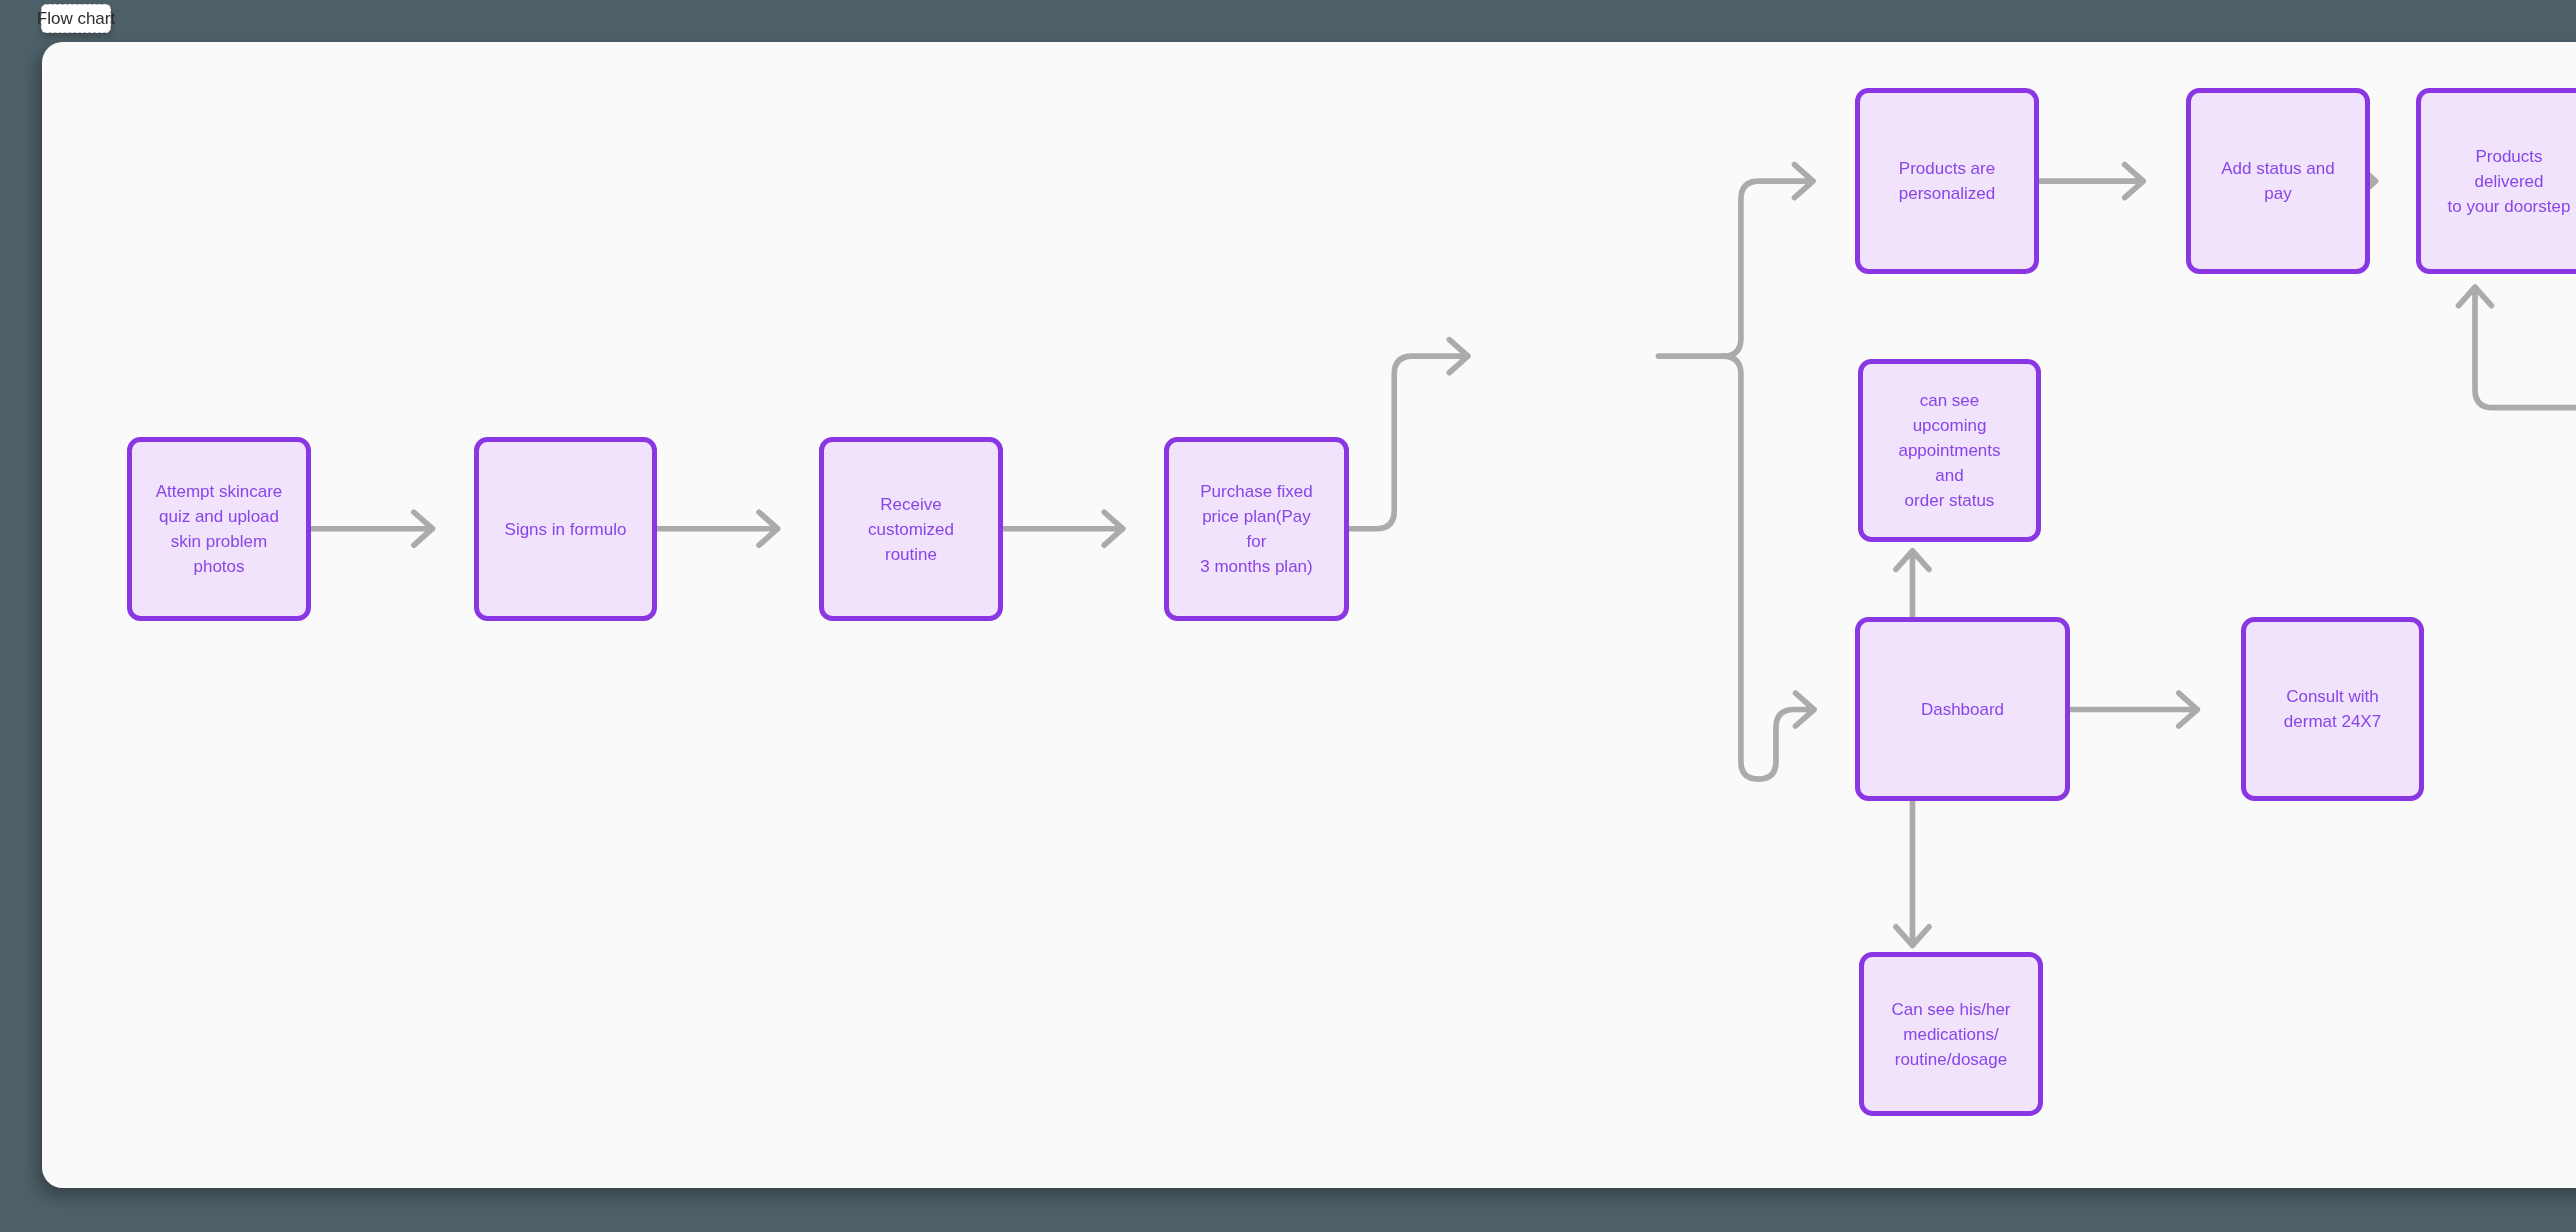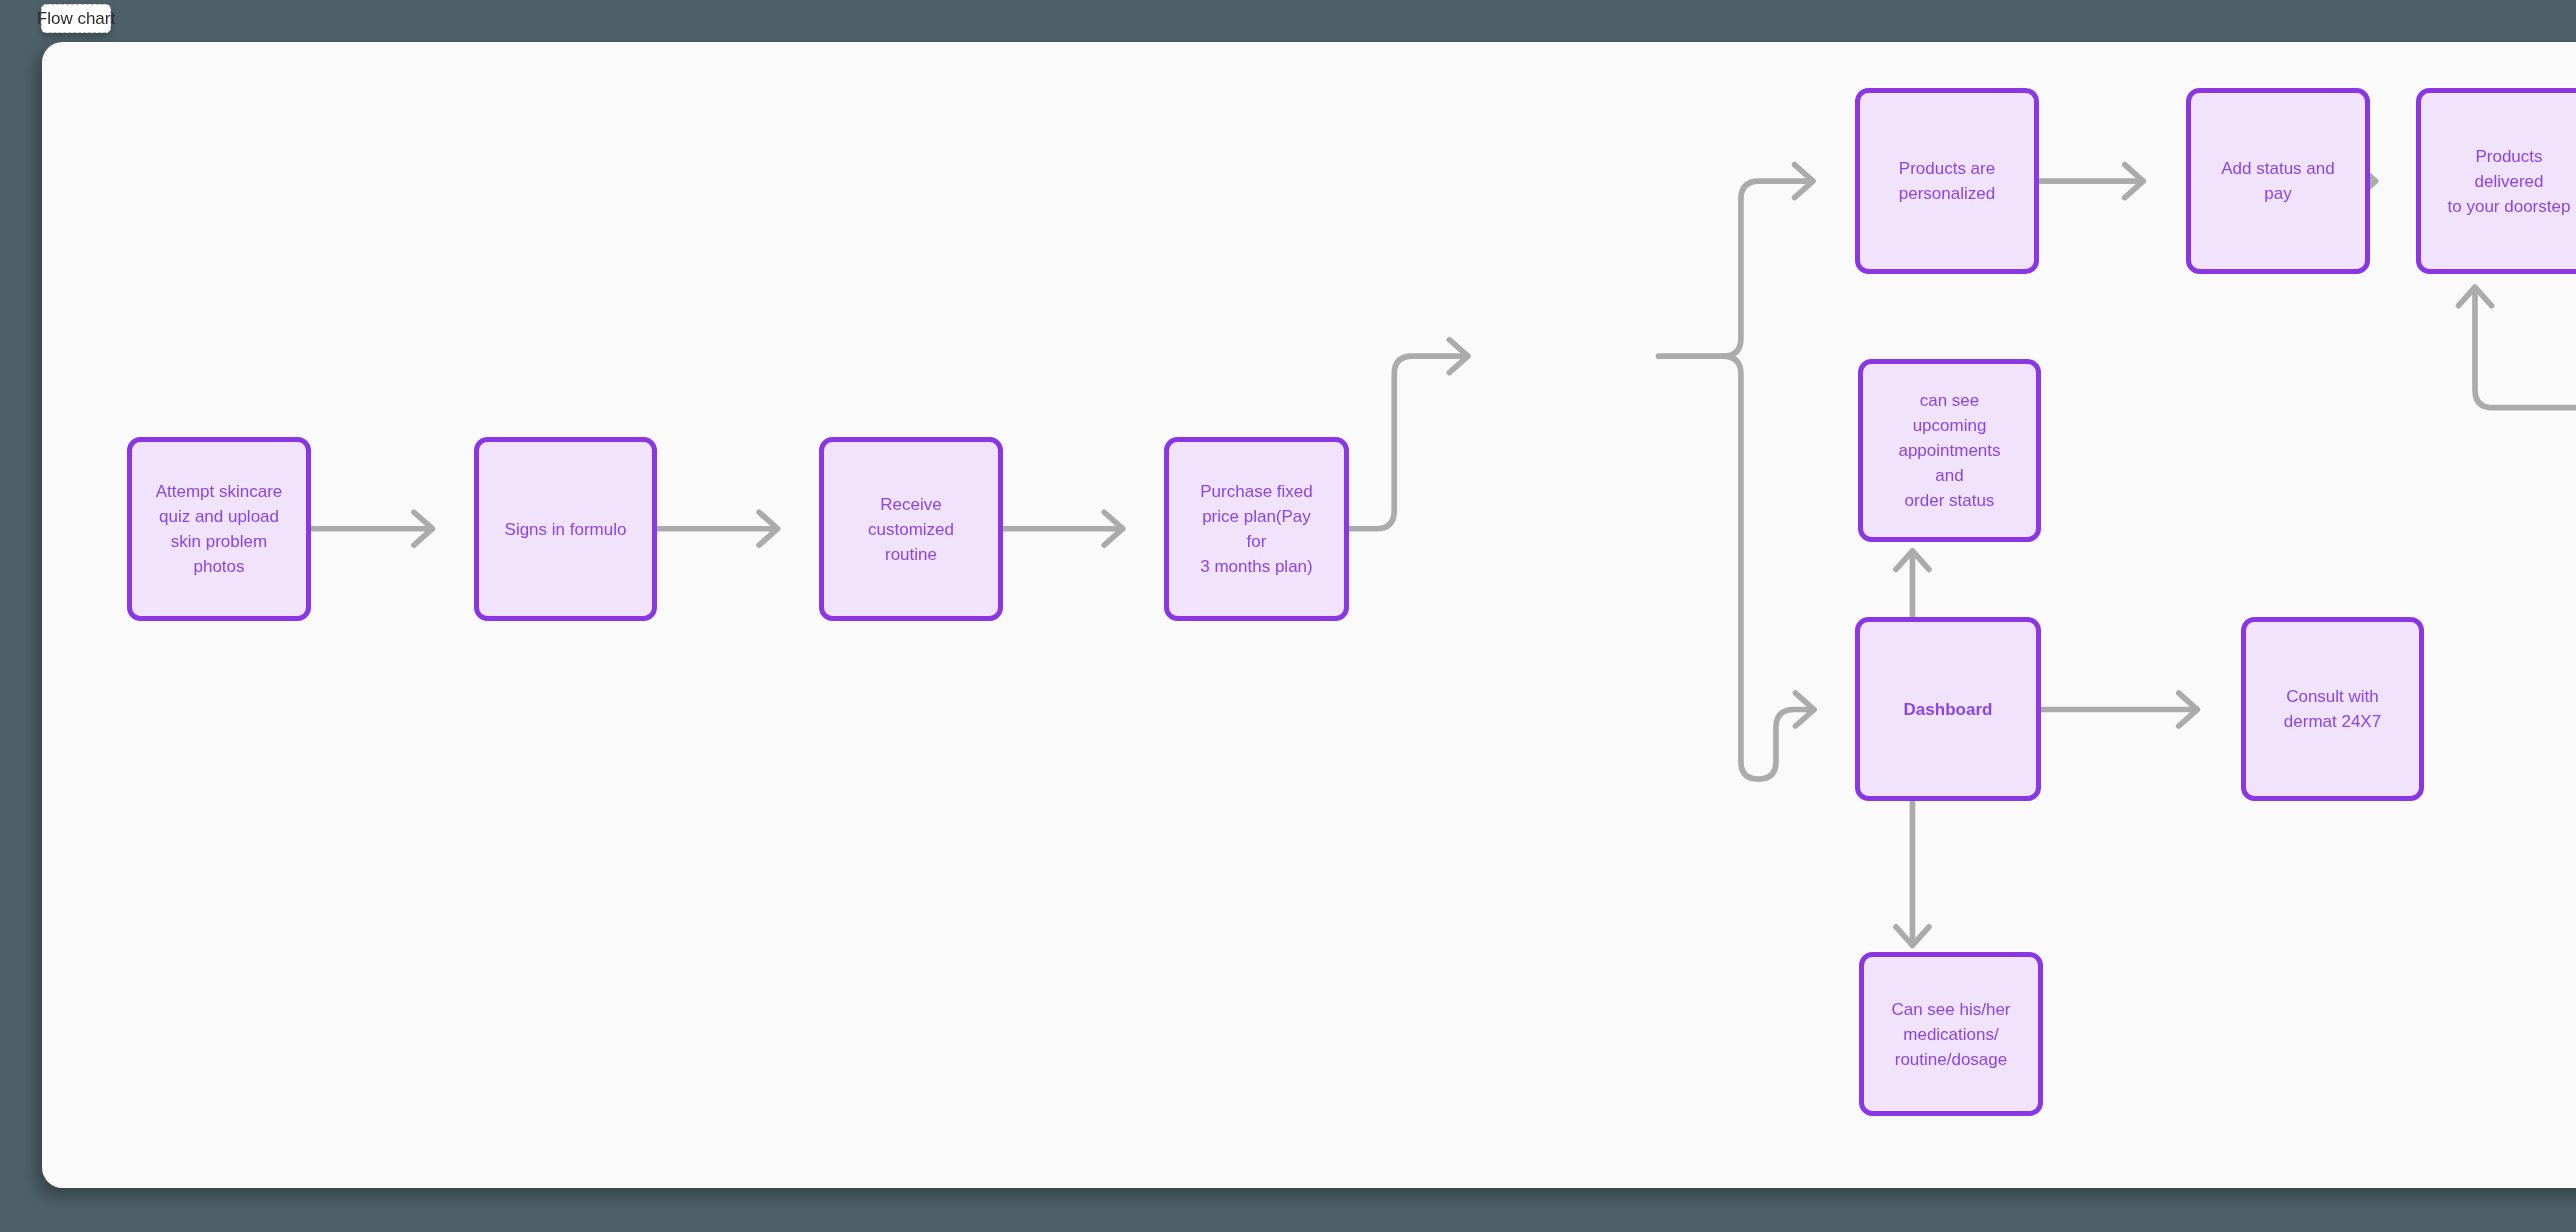--- a/index.html
+++ b/index.html
@@ -120,21 +120,21 @@
     <div class="node" style="left:2338px;top:46px;   width:186px; height:186px;">
       <span>Products delivered
 to your doorstep</span>
     </div>
 
     <div class="node" style="left:1780px;top:317px;  width:183px; height:183px;">
       <span>can see upcoming
 appointments and
 order status</span>
     </div>
-    <div class="node" style="left:1777px;top:575px; width:186px; height:184px;font-weight:bold;">
+    <div class="node" style="left:1777px;top:575px; width:215px; height:184px;">
       <span>Dashboard</span>
     </div>
     <div class="node" style="left:2163px;top:575px; width:183px; height:184px;">
       <span>Consult with
 dermat 24X7</span>
     </div>
     <div class="node" style="left:1781px;top:910px; width:184px; height:164px;">
       <span>Can see his/her
 medications/
 routine/dosage</span>

